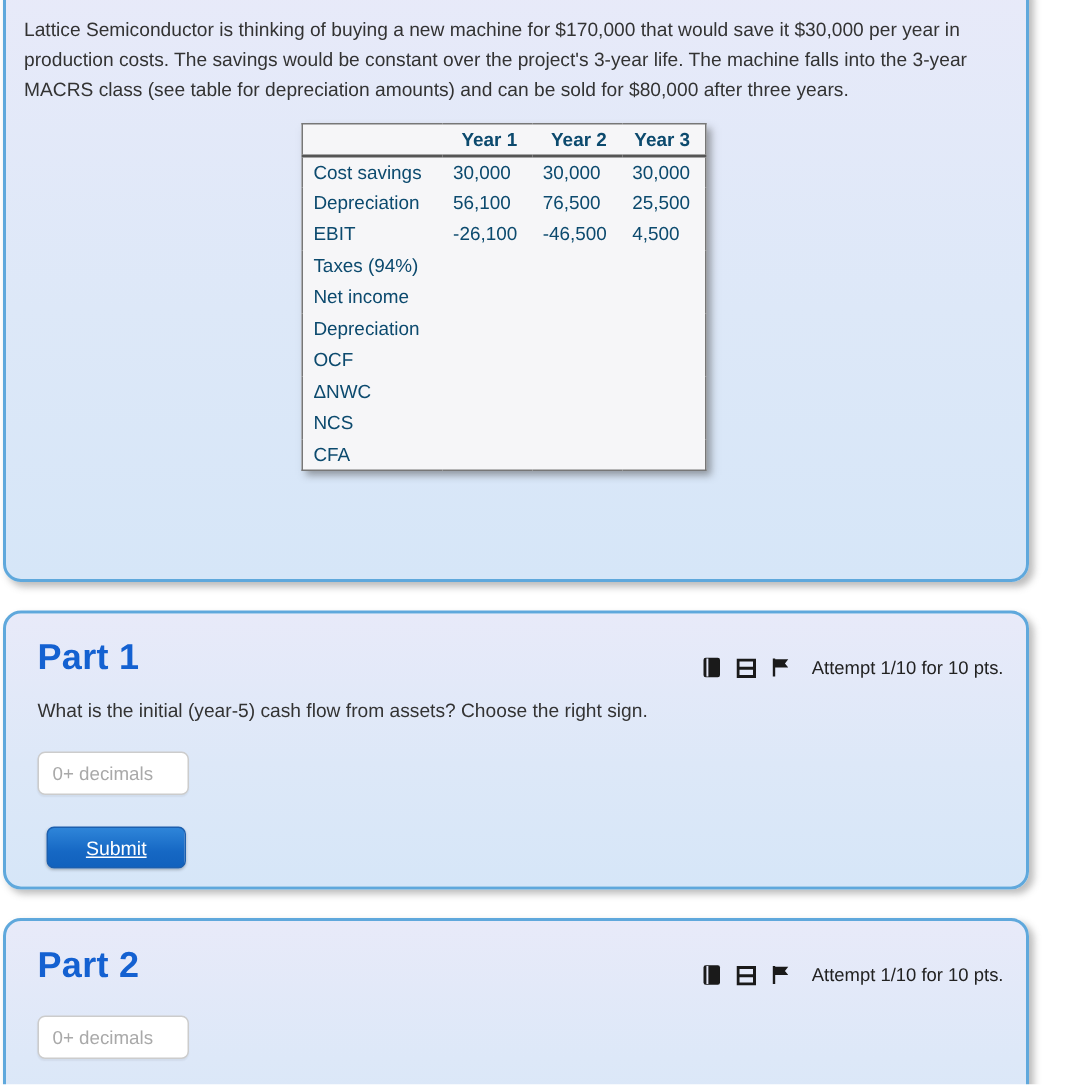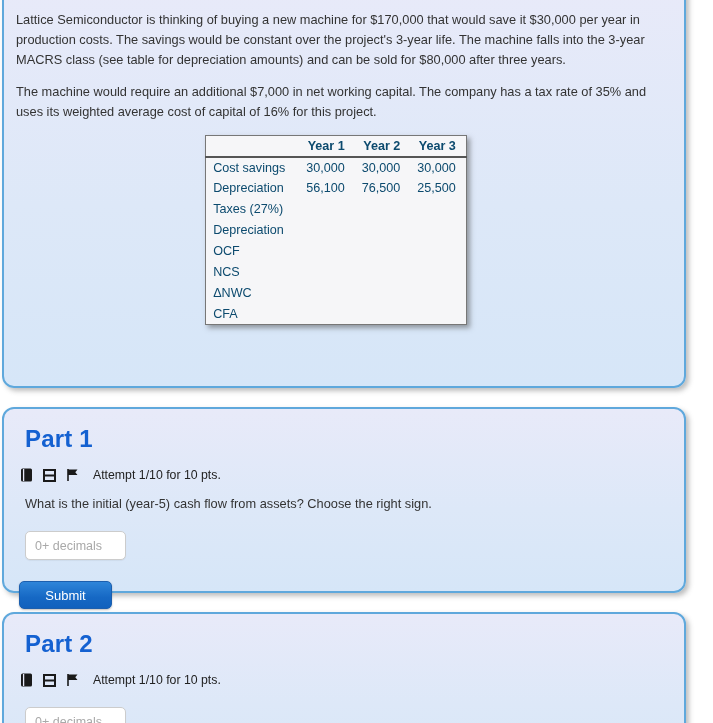--- a/index.html
+++ b/index.html
@@ -26,55 +26,55 @@
     margin:8px auto 0 auto; border-collapse:collapse;
     background:#f6f6f8; border:1.5px solid #777;
     box-shadow:3px 3px 5px rgba(70,70,70,0.5);
     font-size:12.6px; color:#0c4a6e;
   }
   table.calc th, table.calc td { font-weight:normal; padding:2.5px 7px; height:21px; white-space:nowrap; }
   table.calc thead th { font-weight:bold; text-align:right; border-bottom:2px solid #555; padding-right:10px; }
   table.calc td.lbl { text-align:left; padding-right:14px; }
   table.calc td.num { min-width:46px; padding-right:10px; }
 
-  .part-header { display:flex; justify-content:space-between; align-items:flex-start;flex-direction:column; }
+  .part-header { display:flex; justify-content:space-between; align-items:flex-start; }
   .part-title {
     font-size:24px; font-weight:bold; color:#1461d1; letter-spacing:0.2px; line-height:1.1;
     padding-left:6px; padding-top:4px;
   }
   .part-meta { display:flex; align-items:center; gap:9px; margin-top:16px; }
   .part-meta .micon { display:inline-flex; width:14px; height:14px; align-items:center; justify-content:center; }
   .attempt-text { font-size:12.3px; color:#222; margin-left:5px; }
 
   .question { font-size:12.8px; color:#333; margin-top:14px; padding-left:6px; }
 
   .answer-input {
     display:block; margin:20px 0 0 6px; width:101px; height:29px;
     border:1px solid #ccc; border-radius:5px; background:#fff;
     font-family:"Liberation Sans", sans-serif; font-size:12.5px; color:#701a75; padding:0 9px;
     box-shadow:0 1px 1px rgba(0,0,0,0.05);
   }
   .answer-input::placeholder { color:#a9a9a9; }
 
   .submit-btn {
-    display:block; margin:21px 0 0 0; width:93px; height:28px;
+    display:block; margin:21px 0 0 12px; width:93px; height:28px;
     background:linear-gradient(180deg,#2e85d9 0%, #1668c4 60%, #1161bd 100%);
     border:1px solid #1c5fae; border-radius:5px;
     color:#fff; font-family:"Liberation Sans", sans-serif; font-size:13px; cursor:pointer;
     box-shadow:0 1px 2px rgba(0,0,0,0.25);
+    text-decoration:underline;
   }
 </style>
 </head>
 <body>
 
 <div class="page">
 
   <div class="panel panel-problem">
     <p class="para">Lattice Semiconductor is thinking of buying a new machine for $170,000 that would save it $30,000 per year in production costs. The savings would be constant over the project's 3-year life. The machine falls into the 3-year MACRS class (see table for depreciation amounts) and can be sold for $80,000 after three years.</p>
-    <p class="para">The machine would require an additional $7,000 in net working capital. The company has a tax rate of 35% and uses its weighted average cost of capital of 16% for this project.</p>
 
     <table class="calc">
       <thead>
         <tr>
           <th></th>
           <th>Year 1</th>
           <th>Year 2</th>
           <th>Year 3</th>
         </tr>
       </thead>
@@ -85,45 +85,57 @@
           <td class="num">30,000</td>
           <td class="num">30,000</td>
         </tr>
         <tr>
           <td class="lbl">Depreciation</td>
           <td class="num">56,100</td>
           <td class="num">76,500</td>
           <td class="num">25,500</td>
         </tr>
         <tr>
-          <td class="lbl">Taxes (27%)</td>
+          <td class="lbl">EBIT</td>
+          <td class="num">-26,100</td>
+          <td class="num">-46,500</td>
+          <td class="num">4,500</td>
+        </tr>
+        <tr>
+          <td class="lbl">Taxes (94%)</td>
+          <td class="num"></td>
+          <td class="num"></td>
+          <td class="num"></td>
+        </tr>
+        <tr>
+          <td class="lbl">Net income</td>
           <td class="num"></td>
           <td class="num"></td>
           <td class="num"></td>
         </tr>
         <tr>
           <td class="lbl">Depreciation</td>
           <td class="num"></td>
           <td class="num"></td>
           <td class="num"></td>
         </tr>
         <tr>
           <td class="lbl">OCF</td>
           <td class="num"></td>
           <td class="num"></td>
           <td class="num"></td>
         </tr>
         <tr>
+          <td class="lbl">ΔNWC</td>
+          <td class="num"></td>
+          <td class="num"></td>
+          <td class="num"></td>
+        </tr>
+        <tr>
           <td class="lbl">NCS</td>
-          <td class="num"></td>
-          <td class="num"></td>
-          <td class="num"></td>
-        </tr>
-        <tr>
-          <td class="lbl">ΔNWC</td>
           <td class="num"></td>
           <td class="num"></td>
           <td class="num"></td>
         </tr>
         <tr>
           <td class="lbl">CFA</td>
           <td class="num"></td>
           <td class="num"></td>
           <td class="num"></td>
         </tr>

